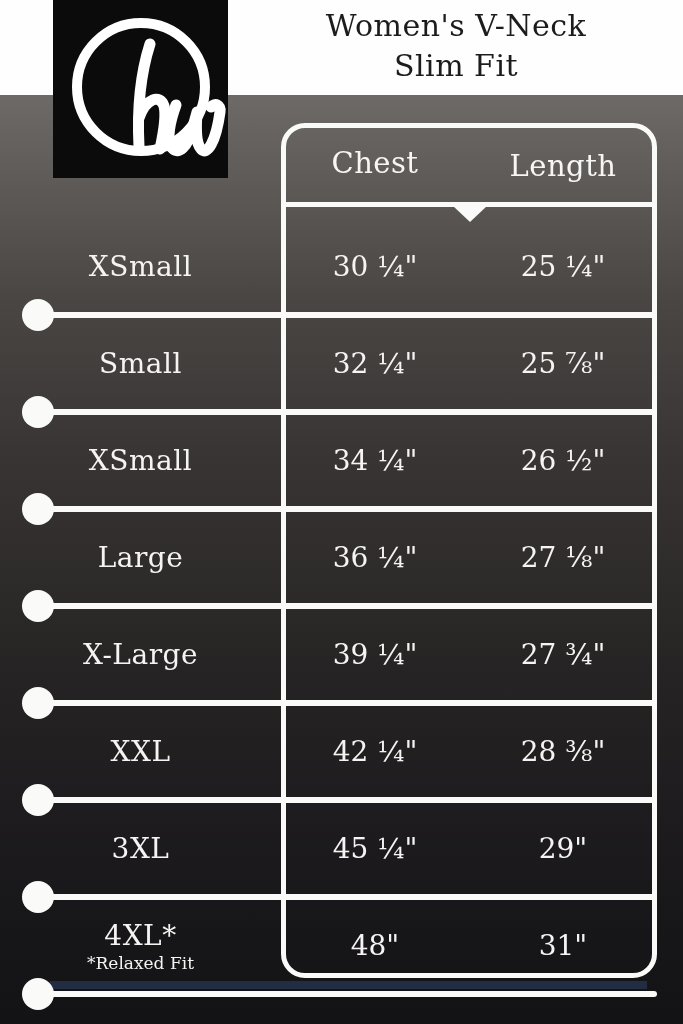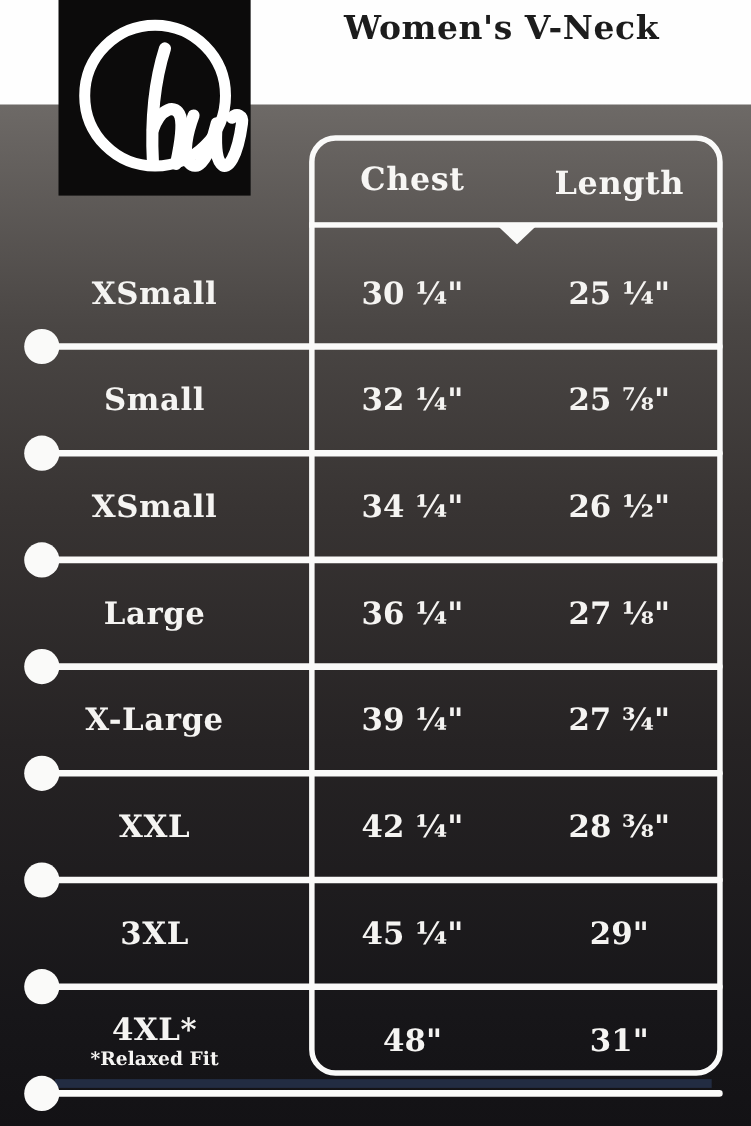--- a/index.html
+++ b/index.html
@@ -1,21 +1,20 @@
 <!DOCTYPE html>
 <html><head>
 <meta charset="utf-8">
 <style>
   * { margin:0; padding:0; box-sizing:border-box; }
   html,body { background:#2a2a2a; }
   .page {
     position:relative; width:683px; height:1024px; overflow:hidden;
     background:linear-gradient(180deg,#6e6a67 9%, #4a4644 29%, #383433 45%, #262324 66%, #171619 90%, #131215 100%);
     font-family:"DejaVu Serif","Liberation Serif",serif;
-    font-weight:bold;
   }
   .topbar { position:absolute; left:0; top:0; width:683px; height:95px; background:#fefefe; }
   .title { position:absolute; left:236px; top:6px; width:440px; text-align:center;
            font-size:30px; line-height:40px; color:#1c1c1c; letter-spacing:0.5px; }
   .logo { position:absolute; left:53px; top:0; width:175px; height:178px; }
   .logo svg { display:block; }
 
   .table-frame { position:absolute; left:281px; top:123px; width:376px; height:855px;
                  border:5px solid #fafaf9; border-radius:24px; pointer-events:none; }
   .table-header { position:absolute; left:281px; top:123px; width:376px; height:79px; display:flex;border-radius:23px; }
@@ -42,20 +41,21 @@
   .accent-bar { position:absolute; left:50px; top:981px; width:597px; height:8px; background:#222c42; }
 </style>
 </head>
 <body>
 
 <div class="page">
 
   <div class="topbar">
     <div class="title">
       <div>Women's V-Neck</div>
+      <div>Slim Fit</div>
     </div>
   </div>
 
   <div class="logo">
     <svg width="175" height="178" viewBox="0 0 175 178" xmlns="http://www.w3.org/2000/svg">
       <rect width="175" height="178" fill="#0c0b0b"></rect>
       <circle cx="88" cy="87" r="64" fill="none" stroke="#ffffff" stroke-width="10"></circle>
       <g fill="none" stroke="#ffffff" stroke-width="11" stroke-linecap="round" stroke-linejoin="round">
         <path d="M97 44 C88 72 84 108 86 147"></path>
         <path d="M86 118 C93 98 107 94 111 106 C114 117 110 135 107 149"></path>

